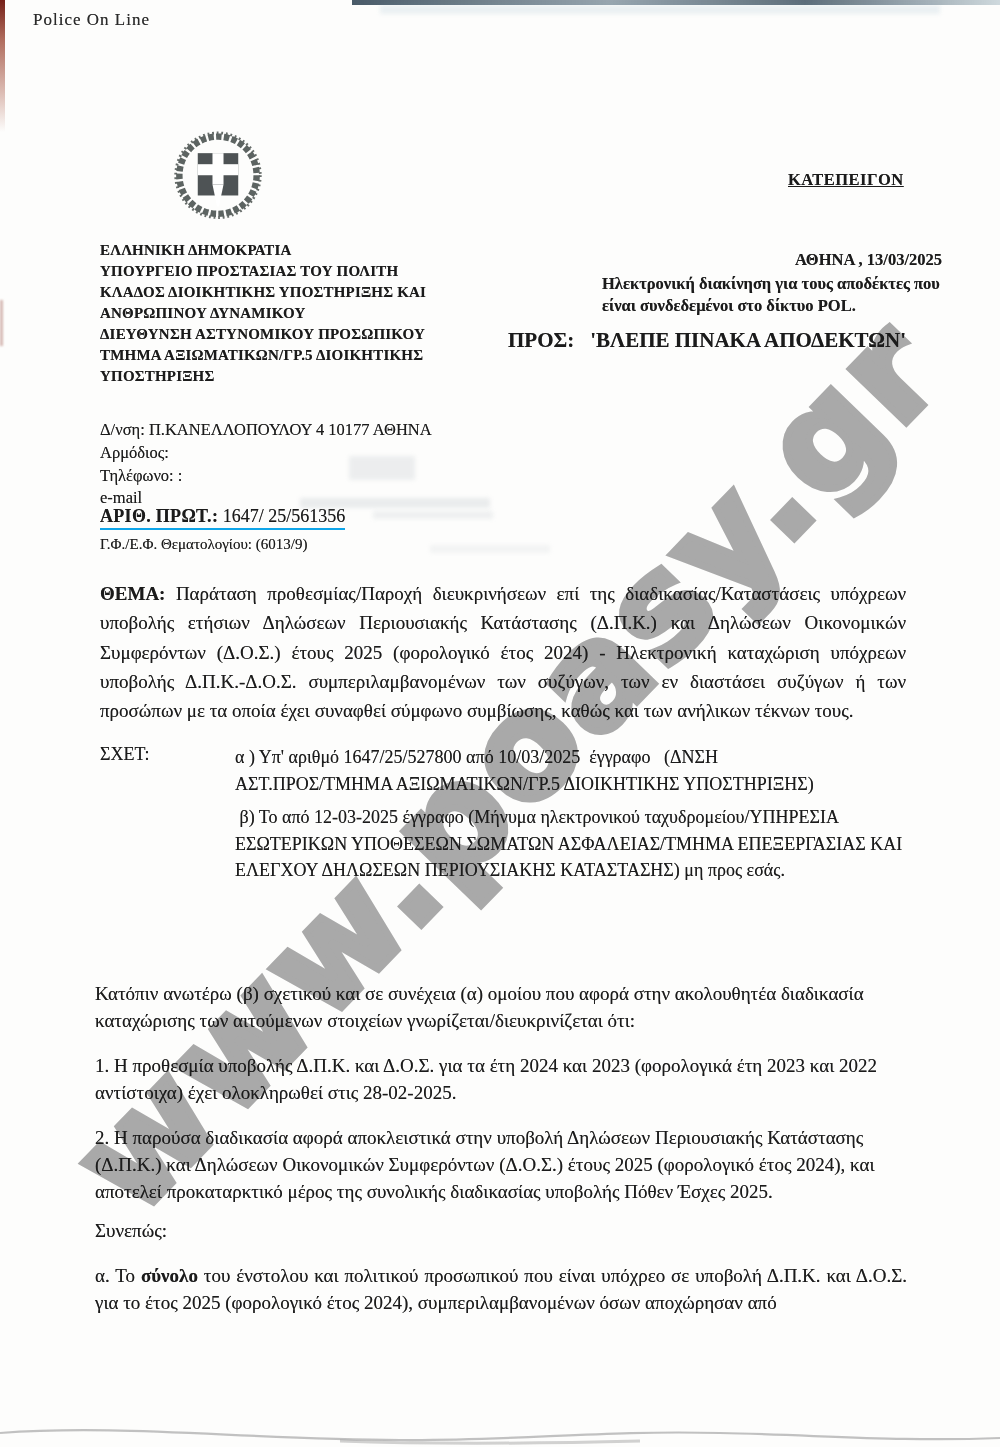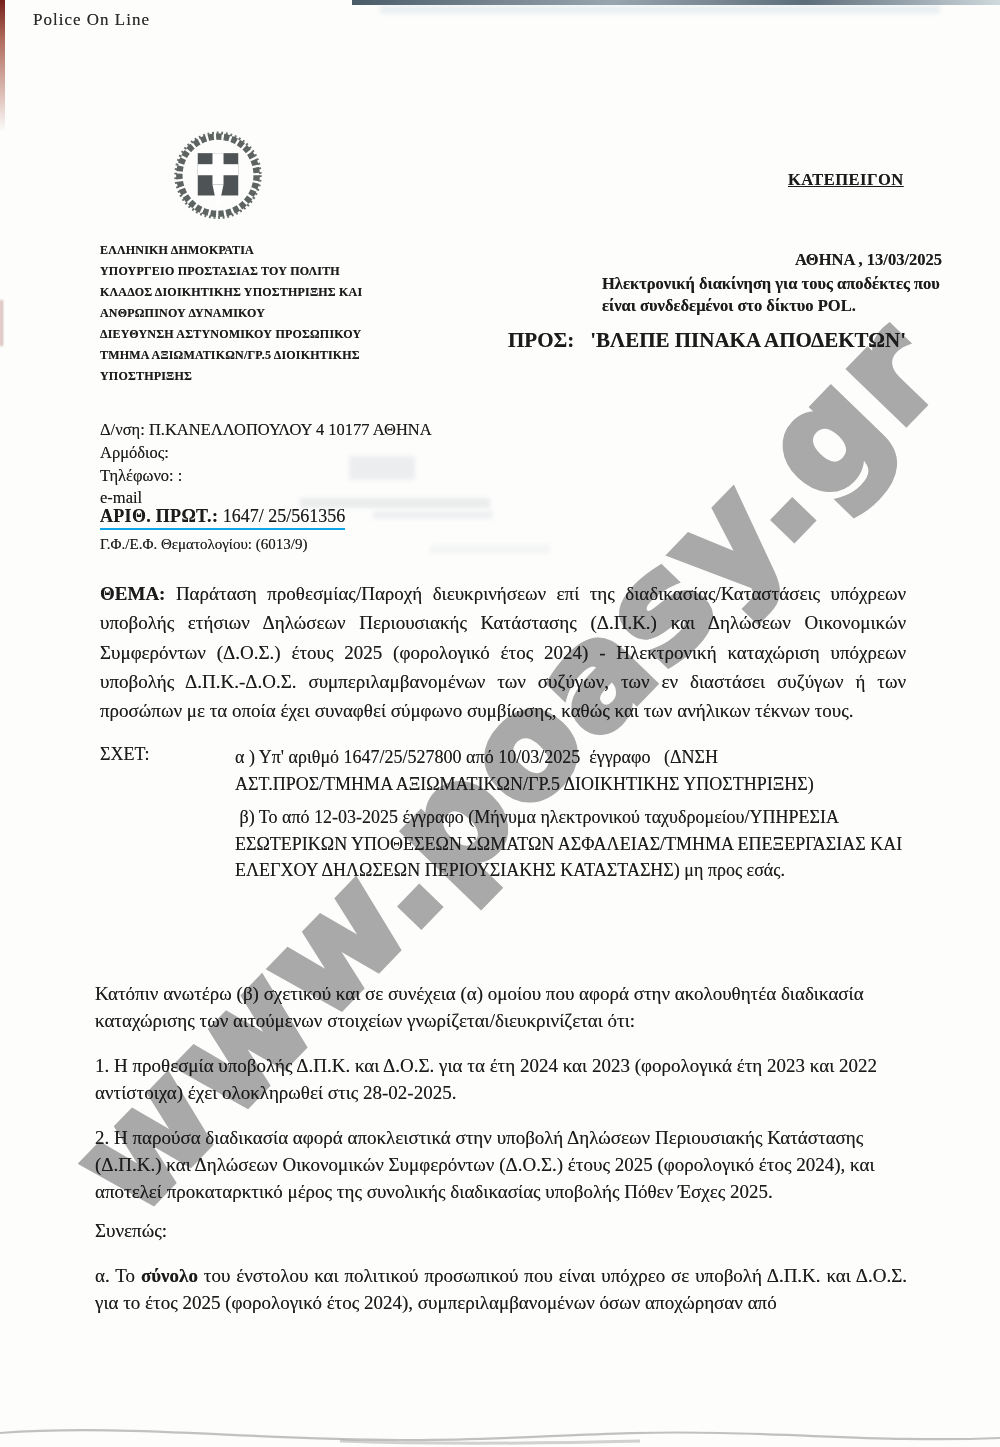--- a/index.html
+++ b/index.html
@@ -10,21 +10,21 @@
   
   .watermark{position:absolute;left:507px;top:765px;z-index:1;white-space:nowrap;
     transform:translate(-50%,-50%) rotate(-46deg);
     font-family:"DejaVu Sans",sans-serif;font-weight:bold;font-size:142px;letter-spacing:4px;
     color:#a9a9a9;-webkit-text-stroke:7px #a9a9a9;}
   
   .layer{position:absolute;left:0;top:0;width:1000px;height:1447px;z-index:2;border-radius:25px;}
   .abs{position:absolute;}
   .corner-note{left:33px;top:10px;font-size:17px;letter-spacing:1px;color:#2a2a2a;}
   .urgency{left:788px;top:170px;font-size:16.5px;font-weight:bold;letter-spacing:.5px;text-decoration:underline;}
-  .org-block{left:100px;top:240px;width:440px;font-weight:bold;font-size:12px;line-height:21px;letter-spacing:.2px;}
+  .org-block{left:100px;top:240px;width:440px;font-weight:bold;font-size:15px;line-height:21px;letter-spacing:.2px;}
   .addr-block{left:100px;top:419px;font-size:16.5px;line-height:22.8px;}
   .protocol{left:100px;top:506px;font-size:18px;}
   .protocol .u{display:inline-block;border-bottom:2px solid #0ea5e9;padding-bottom:1px;}
   .protocol .lbl{font-weight:bold;letter-spacing:.3px;}
   .fileref{left:100px;top:536px;font-size:15px;}
   .right-head{left:566px;top:250px;width:340px;font-size:16.5px;margin-left:36px;}
   .right-head .date{text-align:right;font-weight:bold;}
   .right-head .note{font-weight:bold;line-height:22px;margin-top:3px;}
   .pros-row{left:508px;top:328px;font-size:21px;font-weight:bold;display:flex;gap:16px;}
   .subject{left:100px;top:560px;width:806px;font-size:19px;line-height:29.3px;text-align:justify;}

